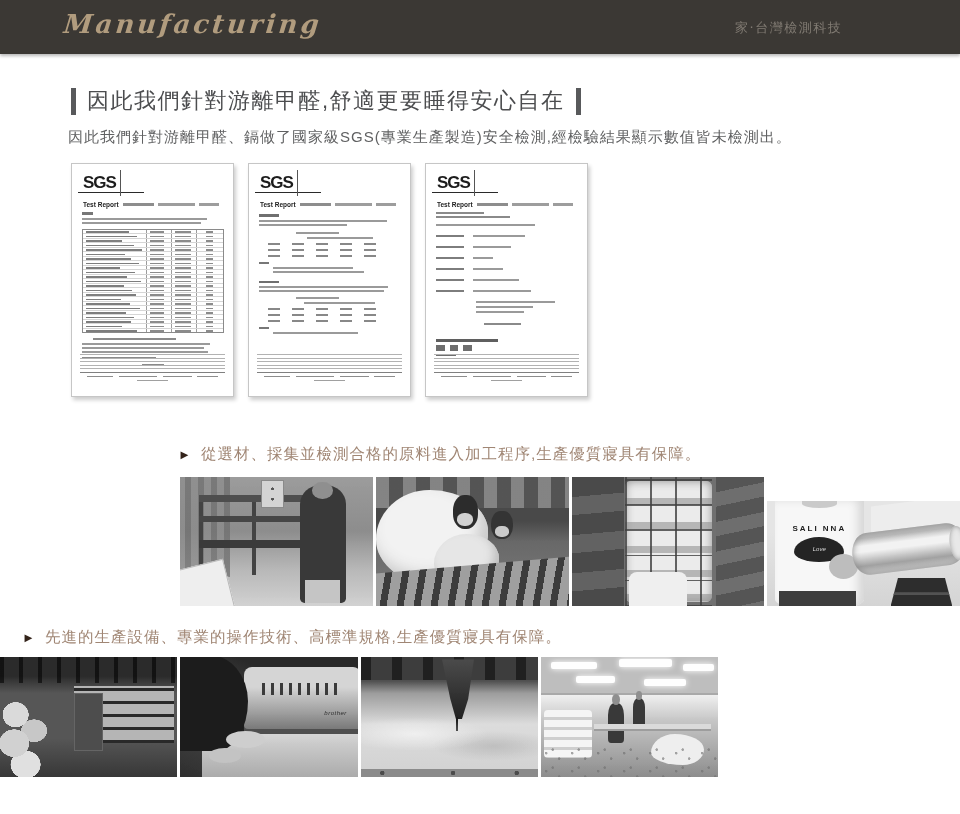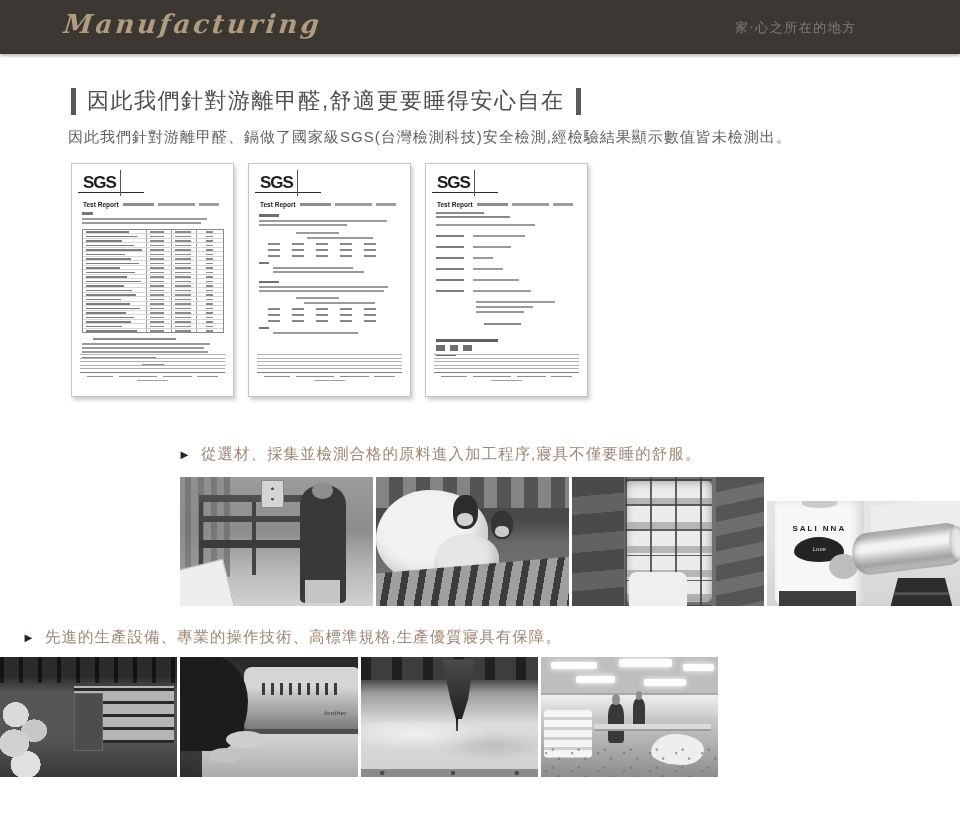--- a/index.html
+++ b/index.html
@@ -191,29 +191,29 @@
     background-image:radial-gradient(circle at 20% 40%,#6f6f6f 1px,rgba(0,0,0,0) 1.6px),
       radial-gradient(circle at 70% 70%,#6f6f6f 1px,rgba(0,0,0,0) 1.6px),
       radial-gradient(circle at 45% 20%,#6f6f6f 1px,rgba(0,0,0,0) 1.6px);
     background-size:26px 18px; opacity:.6; }
 </style>
 </head>
 <body>
 
 <div class="topbar">
   <div class="script-logo">Manufacturing</div>
-  <div class="topbar-tagline">家‧心之所在的地方</div>
+  <div class="topbar-tagline">家‧台灣檢測科技</div>
 </div>
 
 <div class="intro-heading">
   <span class="vbar"></span>
   <span class="intro-heading-text">因此我們針對游離甲醛,舒適更要睡得安心自在</span>
   <span class="vbar"></span>
 </div>
-<div class="intro-sub">因此我們針對游離甲醛、鎘做了國家級SGS(台灣檢測科技)安全檢測,經檢驗結果顯示數值皆未檢測出。</div>
+<div class="intro-sub">因此我們針對游離甲醛、鎘做了國家級SGS(專業生產製造)安全檢測,經檢驗結果顯示數值皆未檢測出。</div>
 
 <div class="certs">
   <div class="cert" id="cert0">
     <span class="sgs-logo">SGS</span>
     <span class="sgs-rule"></span>
     <span class="sgs-tick"></span>
     <div class="tr-row">
       <span class="tr-label">Test Report</span>
     <div class="ph-line" style="width: 22%; height: 2.5px; margin-top: 0px; background: rgb(141, 141, 141);"></div>
         <div class="ph-line" style="width: 26%; height: 2.5px; margin-top: 0px; background: rgb(157, 157, 157);"></div>
@@ -539,21 +539,21 @@
           <div class="ph-line" style="width: 20%; height: 1.5px; margin-top: 0px; background: rgb(141, 141, 141);"></div>
           <div class="ph-line" style="width: 14%; height: 1.5px; margin-top: 0px; background: rgb(141, 141, 141);"></div>
         </div>
         <div class="ph-line" style="width: 22%; height: 1px; margin-top: 2.5px; background: rgb(160, 160, 160); margin-left: 39%;"></div>
       </div>
   </div>
 </div>
 
 <div class="step step-1">
   <span class="step-arrow">►</span>
-  <span class="step-text">從選材、採集並檢測合格的原料進入加工程序,寢具不僅要睡的舒服。</span>
+  <span class="step-text">從選材、採集並檢測合格的原料進入加工程序,生產優質寢具有保障。</span>
 </div>
 
 <div class="strip strip-1">
   <div class="ph" id="p11">
     <div class="wall"></div>
     <div class="machine"></div>
     <div class="panel"></div>
     <div class="person"></div>
     <div class="papers"></div>
   </div>

